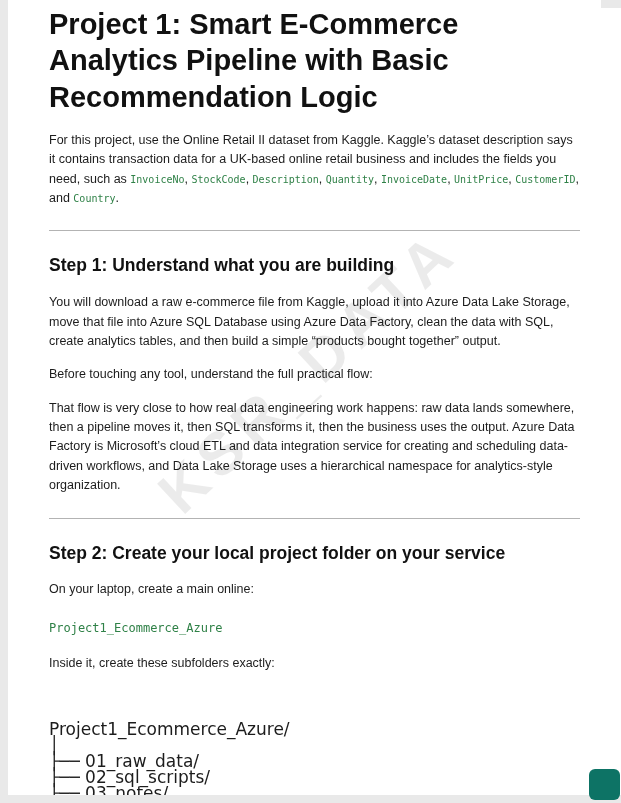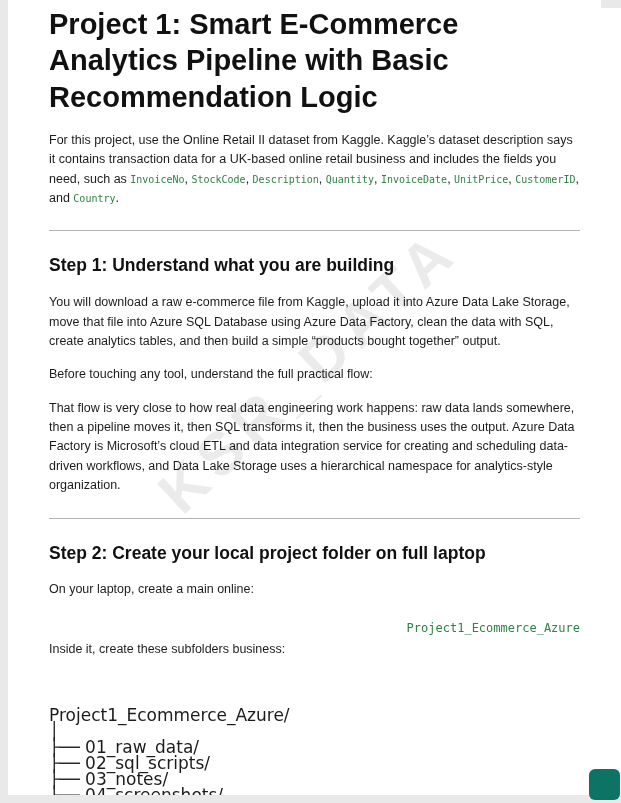--- a/index.html
+++ b/index.html
@@ -72,22 +72,21 @@
     border: none;
     border-top: 1px solid #b3b3b3;
     margin: 22px 0 22px 0;
   }
   code.inline-code, .code-line code {
     font-family: "DejaVu Sans Mono", "Liberation Mono", monospace;
     color: #2f8147;
     font-size: 10px;
   }
   p.code-line {
-    margin: 18px 0 4px 0;
-    text-align: right;
+    margin: 18px 0 18px 0;
   }
   p.code-line code { font-size: 12px; }
   pre.tree {
     margin: 48px 0 0 0;
     font-family: "DejaVu Sans", "Liberation Sans", sans-serif;
     font-size: 17px;
     line-height: 16px;
     color: #1c1c1c;
     white-space: pre;
   }
@@ -121,24 +120,24 @@
       <section>
         <h2 class="step-heading">Step 1: Understand what you are building</h2>
         <p class="body-par">You will download a raw e-commerce file from Kaggle, upload it into Azure Data Lake Storage, move that file into Azure SQL Database using Azure Data Factory, clean the data with SQL, create analytics tables, and then build a simple “products bought together” output.</p>
         <p class="body-par">Before touching any tool, understand the full practical flow:</p>
         <p class="body-par">That flow is very close to how real data engineering work happens: raw data lands somewhere, then a pipeline moves it, then SQL transforms it, then the business uses the output. Azure Data Factory is Microsoft’s cloud ETL and data integration service for creating and scheduling data-driven workflows, and Data Lake Storage uses a hierarchical namespace for analytics-style organization.</p>
       </section>
 
       <hr class="divider">
 
       <section>
-        <h2 class="step-heading">Step 2: Create your local project folder on full laptop</h2>
+        <h2 class="step-heading">Step 2: Create your local project folder on your service</h2>
         <p class="body-par">On your laptop, create a main online:</p>
         <p class="code-line"><code>Project1_Ecommerce_Azure</code></p>
-        <p class="body-par">Inside it, create these subfolders business:</p>
+        <p class="body-par">Inside it, create these subfolders exactly:</p>
         <pre class="tree">Project1_Ecommerce_Azure/
 │
 ├── 01_raw_data/
 ├── 02_sql_scripts/
 ├── 03_notes/
 ├── 04_screenshots/</pre>
       </section>
     </div>
 
     <div class="corner-tr"></div>

